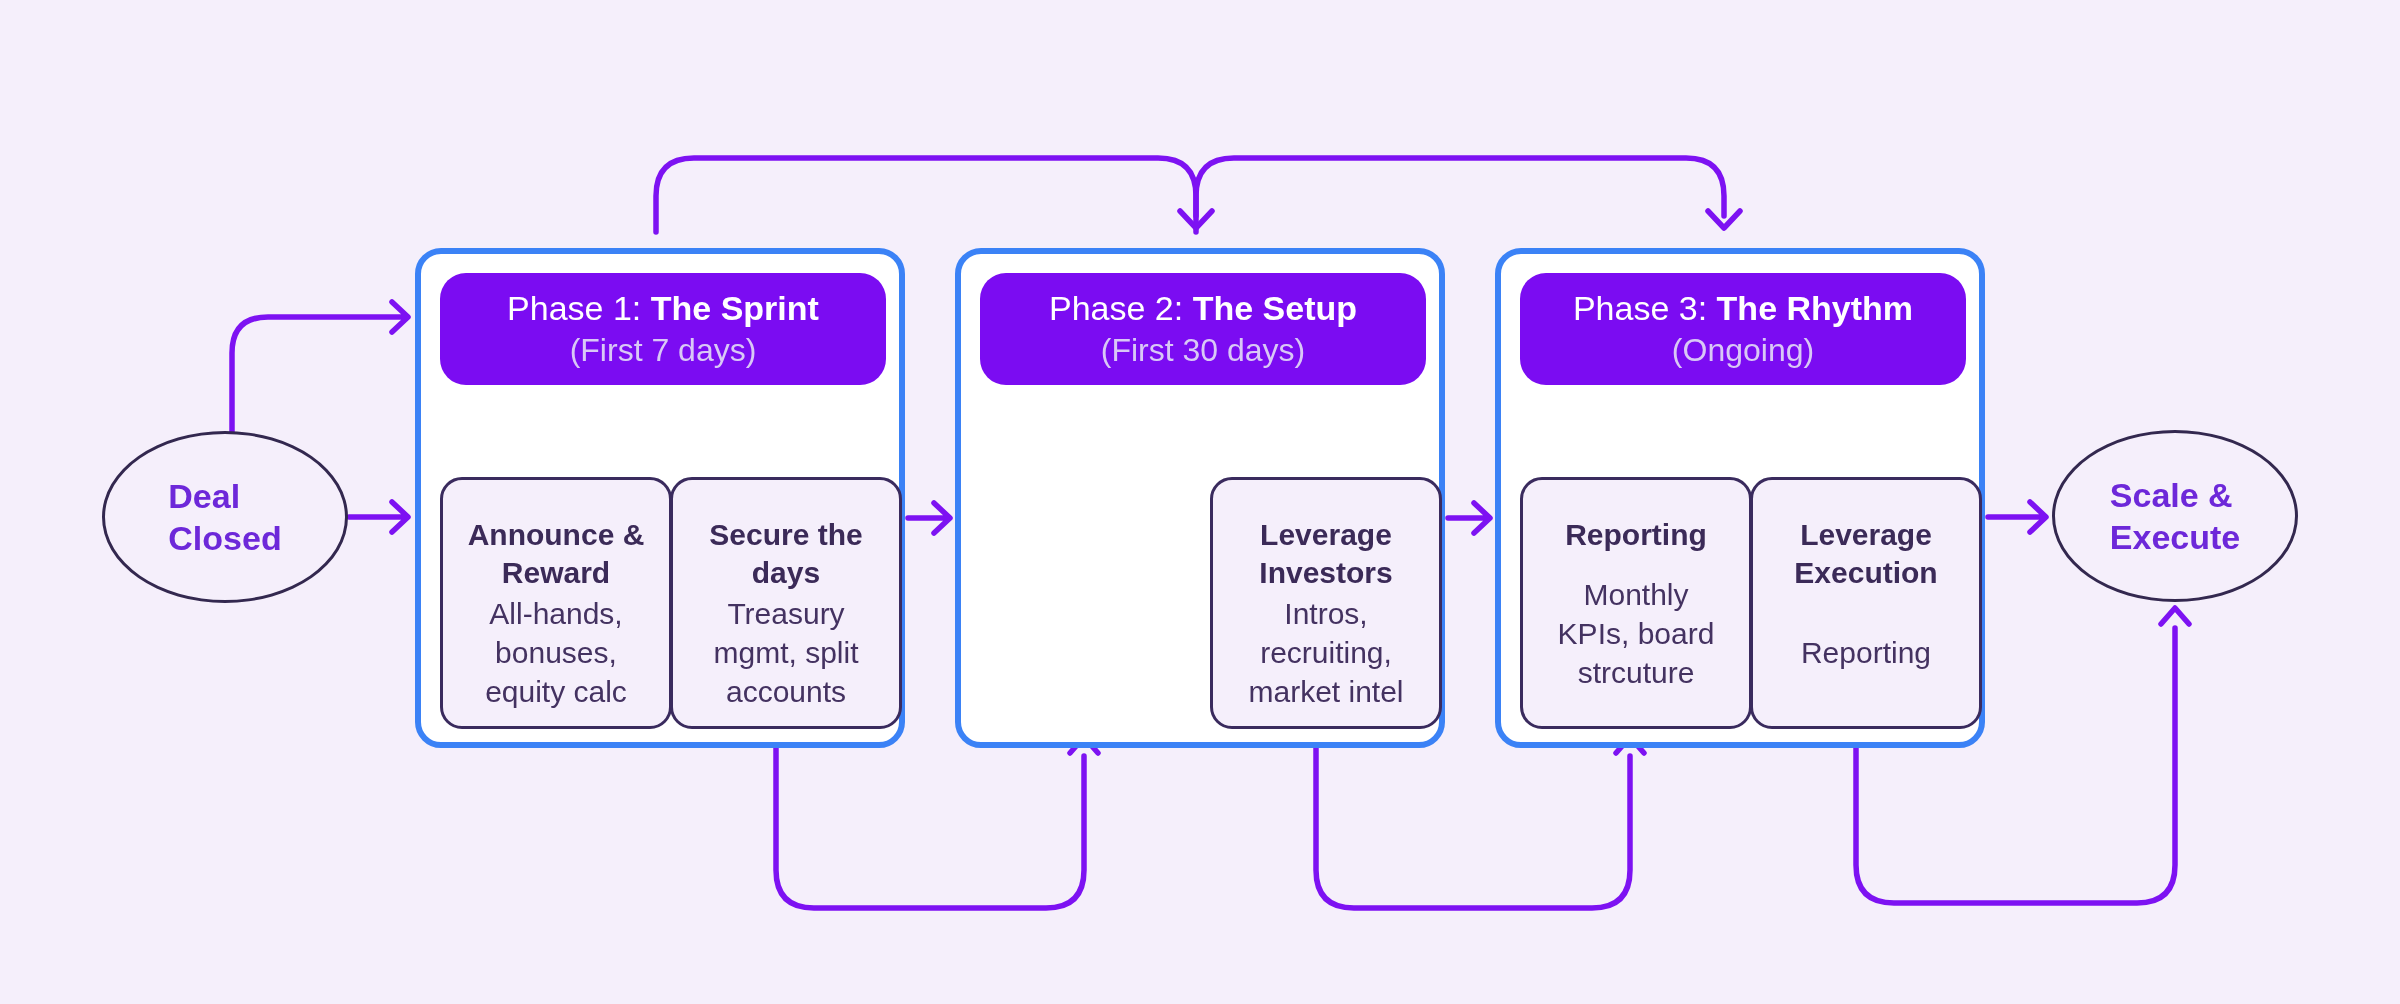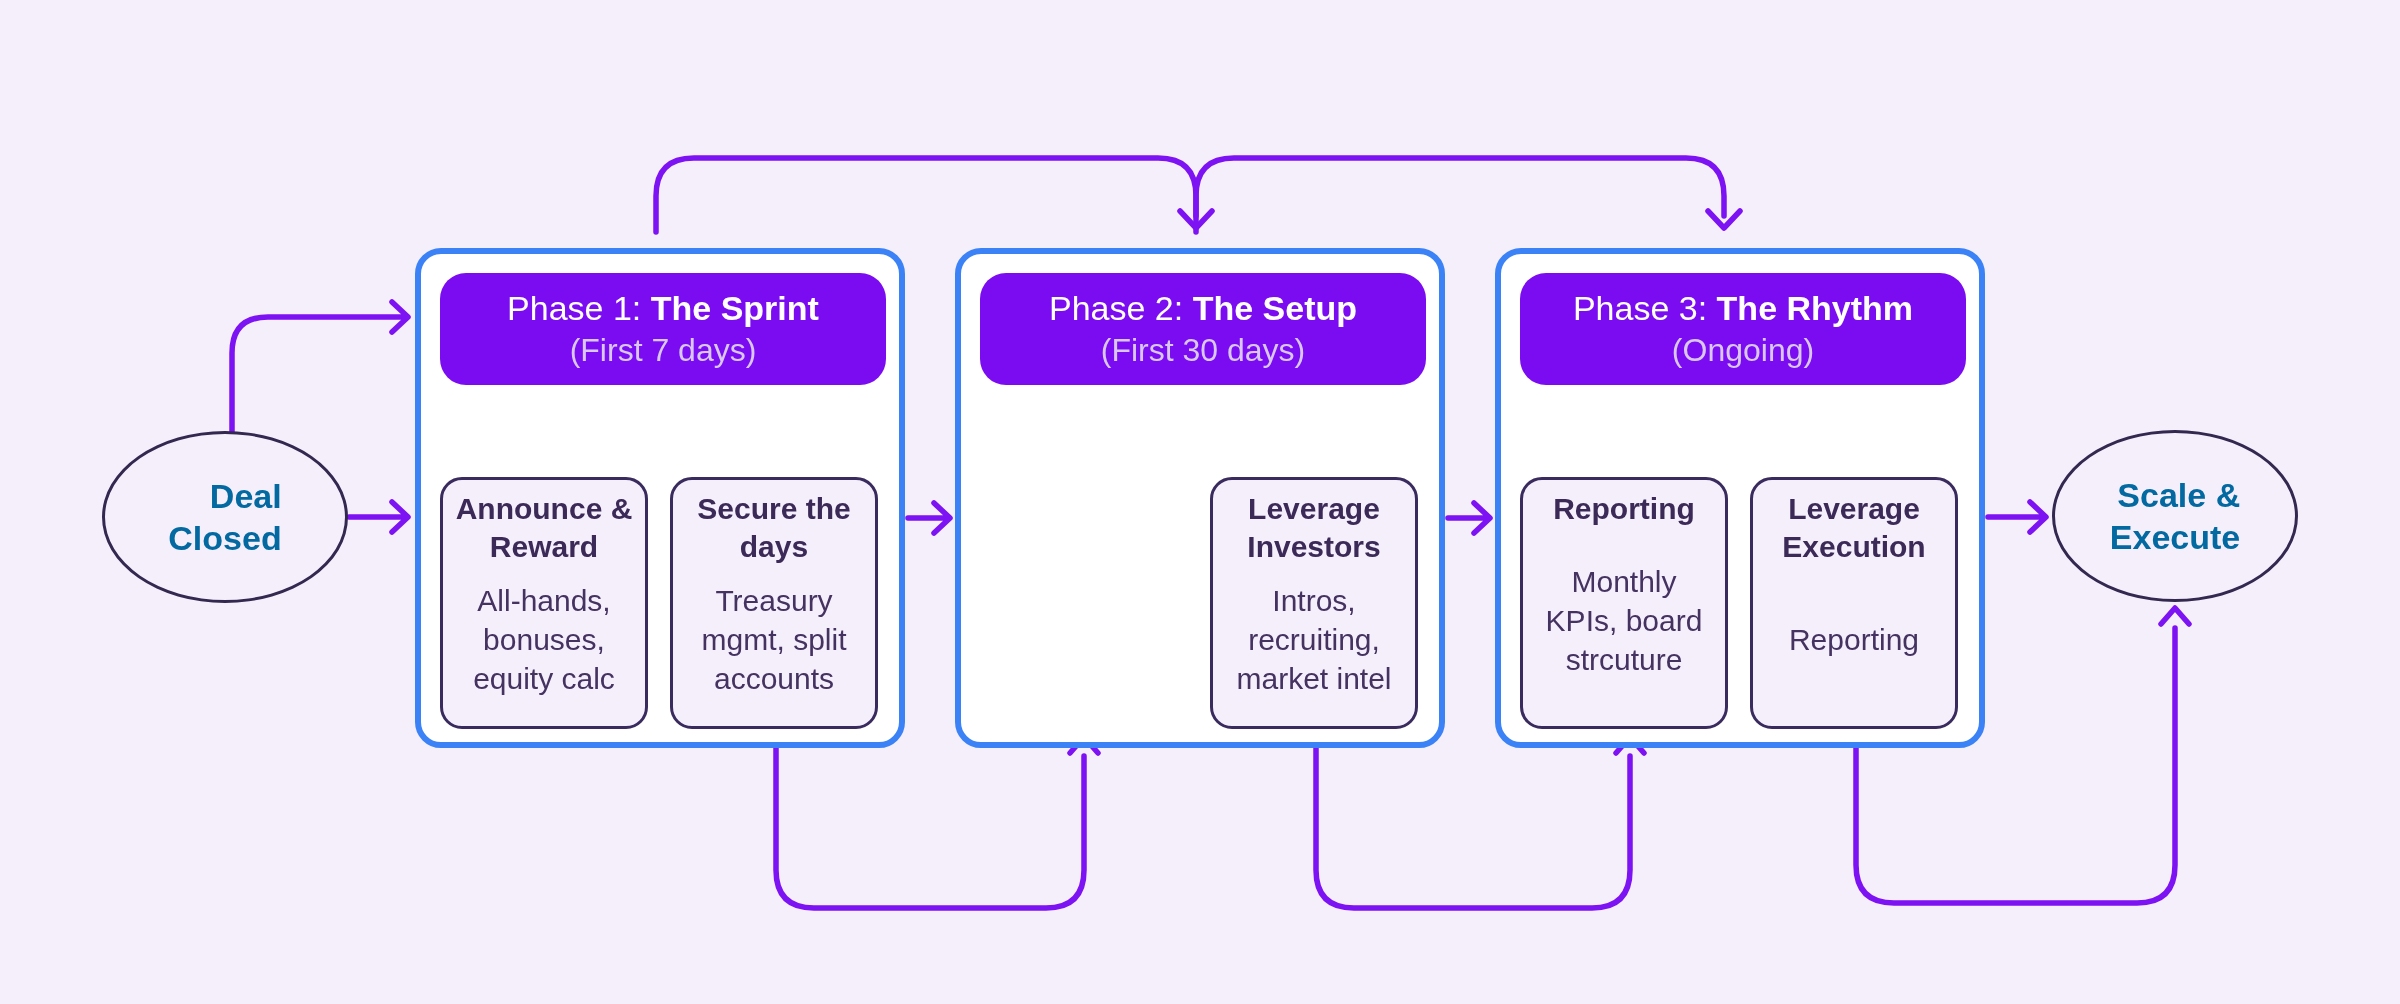--- a/index.html
+++ b/index.html
@@ -6,46 +6,46 @@
   *{box-sizing:border-box;}
   body{font-family:"Liberation Sans","DejaVu Sans",sans-serif;}
   .canvas{
     position:relative;width:2400px;height:1004px;background:#f5effb;overflow:hidden;
   }
   .wires{position:absolute;left:0;top:0;width:2400px;height:1004px;pointer-events:none;}
   .wires path{fill:none;stroke:#7d12f2;stroke-width:5.5;stroke-linecap:round;stroke-linejoin:round;}
 
   .ellipse{
     position:absolute;border:3px solid #33284f;border-radius:50%;background:#f5effb;
-    display:flex;align-items:center;justify-content:center;text-align:right;
-    font-size:34px;font-weight:bold;color:#0369a1;line-height:1.25;
+    display:flex;align-items:center;justify-content:center;text-align:left;
+    font-size:34px;font-weight:bold;color:#6d28d9;line-height:1.25;
   }
   .ellipse .pre{white-space:pre-line;}
   .ellipse.start{left:102px;top:431px;width:246px;height:172px;}
   .ellipse.end{left:2052px;top:430px;width:246px;height:172px;}
 
   .card{
     position:absolute;top:232px;width:490px;height:500px;background:#ffffff;
     border:6px solid #3b82f6;border-radius:26px;margin-top:16px;
   }
   .card.p1{left:415px}.card.p2{left:955px}.card.p3{left:1495px}
 
   .phase-header{
     position:absolute;left:19px;top:19px;width:446px;height:112px;background:#7b0cf2;
     border-radius:26px;display:flex;flex-direction:column;align-items:center;justify-content:center;
     color:#ffffff;font-size:34px;line-height:1.3;text-align:center;
   }
   .phase-header .line1 b{font-weight:bold;}
   .phase-header .line2{color:#d9c8f6;font-size:32px;}
 
   .subbox{
-    position:absolute;top:223px;width:208px;height:252px;background:#f5effb;
+    position:absolute;top:223px;width:232px;height:252px;background:#f5effb;
     border:3px solid #3a2b5e;border-radius:22px;
     display:flex;flex-direction:column;align-items:center;text-align:center;
-    padding:10px 4px 14px;
+    padding:36px 4px 14px;
   }
   .subbox.s1{left:19px}.subbox.s2{left:249px}
   .sb-title{font-weight:bold;font-size:30px;line-height:1.28;color:#3b2a58;white-space:pre-line;}
   .sb-body{
     flex:1;display:flex;align-items:center;justify-content:center;
     font-size:30px;line-height:1.3;color:#443261;white-space:pre-line;
   }
 </style>
 </head>
 <body>

